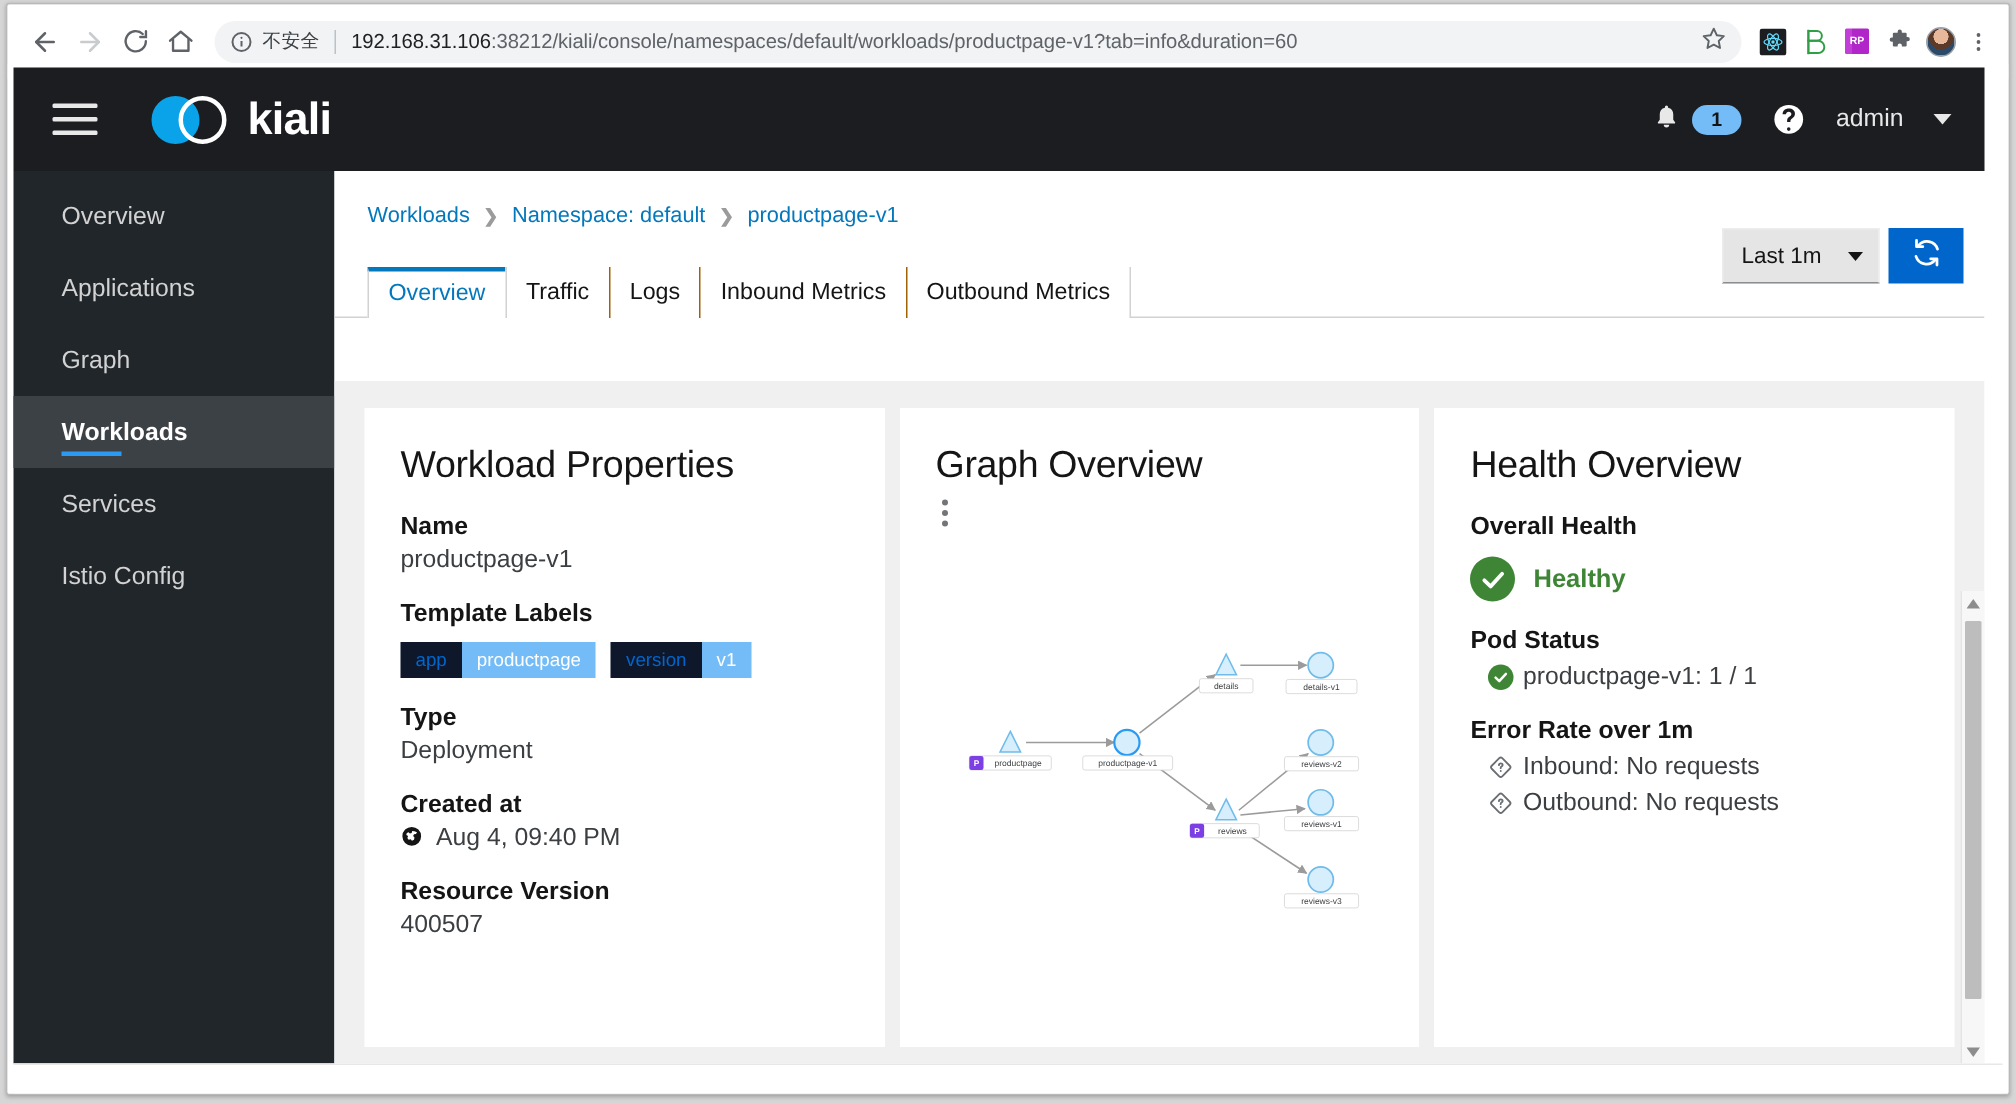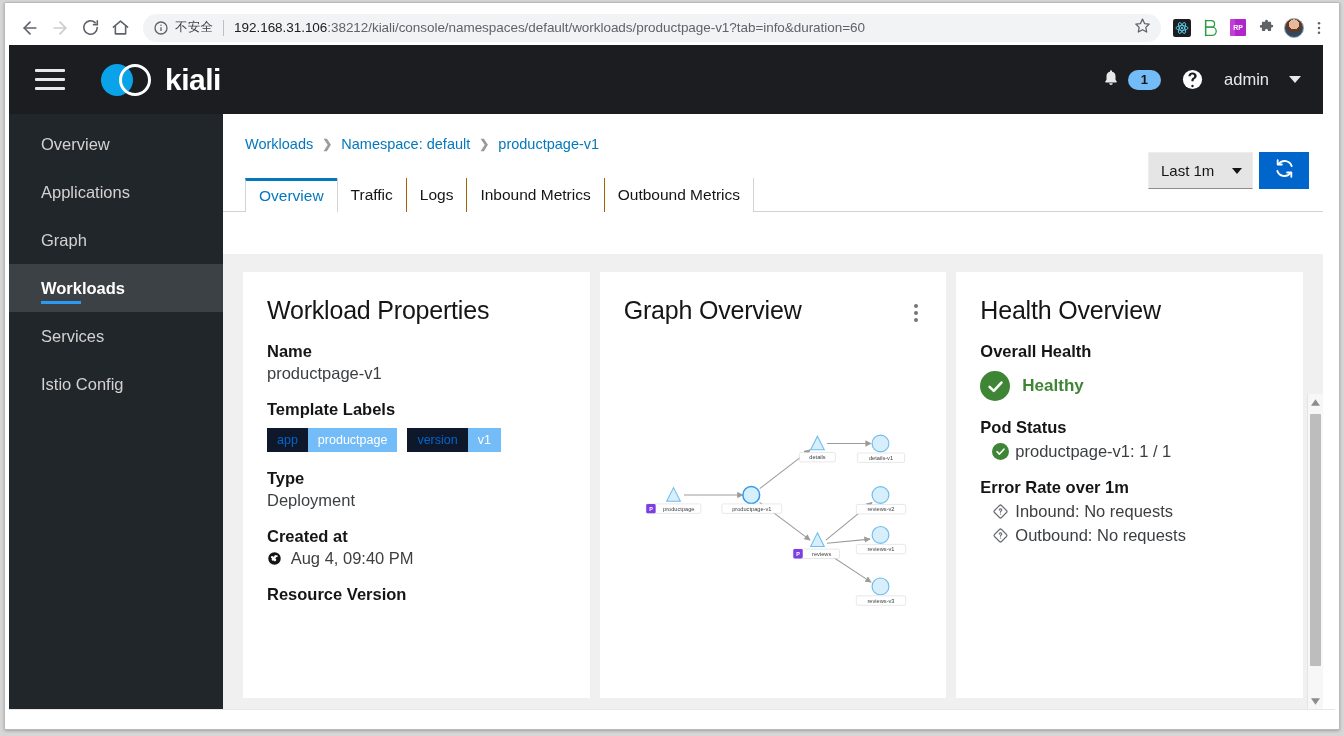--- a/index.html
+++ b/index.html
@@ -187,21 +187,21 @@
   .card-inner { padding: 24px 24px 0 24px; }
   .card-title { font-size: 25px; font-weight: normal; color: #151515; letter-spacing: -.2px; }
   .prop-label { font-size: 16.5px; font-weight: bold; color: #151515; margin-top: 17px; }
   .prop-value { font-size: 16.5px; color: #3c3f42; margin-top: 3px; }
   .labels-row { display: flex; gap: 10px; margin-top: 9px; }
   .tag { display: flex; height: 24px; align-items: stretch; font-size: 12.5px; }
   .tag .k { background: #0f172a; color: #06c; padding: 0 10px; display: flex; align-items: center; }
   .tag .v { background: #73bcf7; color: #fff; padding: 0 10px; display: flex; align-items: center; }
   .globe { display: inline-flex; vertical-align: -2px; margin-right: 5px; }
 
-  .card-hdr-row { display: flex; align-items: flex-start; justify-content: space-between; }
+  .card-hdr-row { display: flex; align-items: flex-start; justify-content: space-between; flex-direction: column; }
   .dots-btn { display: flex; flex-direction: column; gap: 3px; padding: 8px 4px; }
   .dots-btn i { width: 4px; height: 4px; background: #737679; border-radius: 50%; display: block; }
 
   .graph-area { position: absolute; left: 0; right: 0; top: 62px; bottom: 0; }
 
   
   .health-row { display: flex; align-items: center; gap: 12px; margin-top: 10px; }
   .check-big {
     width: 30px; height: 30px; border-radius: 50%; background: #3e8635;
     display: flex; align-items: center; justify-content: center;
@@ -451,20 +451,21 @@
               <div class="prop-value">
                 <span class="globe">
                   <svg width="15" height="15" viewBox="0 0 24 24" fill="#151515">
                     <path d="M12 2a10 10 0 1 0 0 20 10 10 0 0 0 0-20zm5.6 5.6-1.1 1.9-2.1.4-.9 1.9 1.4 1.6-.5 2.3-2.2 1.1-1.2-1.5-2.3.4-1.4-1.9.8-2-1.9-1.1.5-2.2 2.1-.7 1.1 1.2 2-.6.6-1.9 2.3.1z"></path>
                     </svg>
                 </span>
                 <span>Aug 4, 09:40 PM</span>
               </div>
 
               <div class="prop-label">Resource Version</div>
+              <div class="prop-value">400507</div>
             </div>
           </div>
 
           <div class="card">
             <div class="card-inner">
               <div class="card-hdr-row">
                 <div class="card-title">Graph Overview</div>
                 <div class="dots-btn">
                   <i></i>
                     <i></i>

